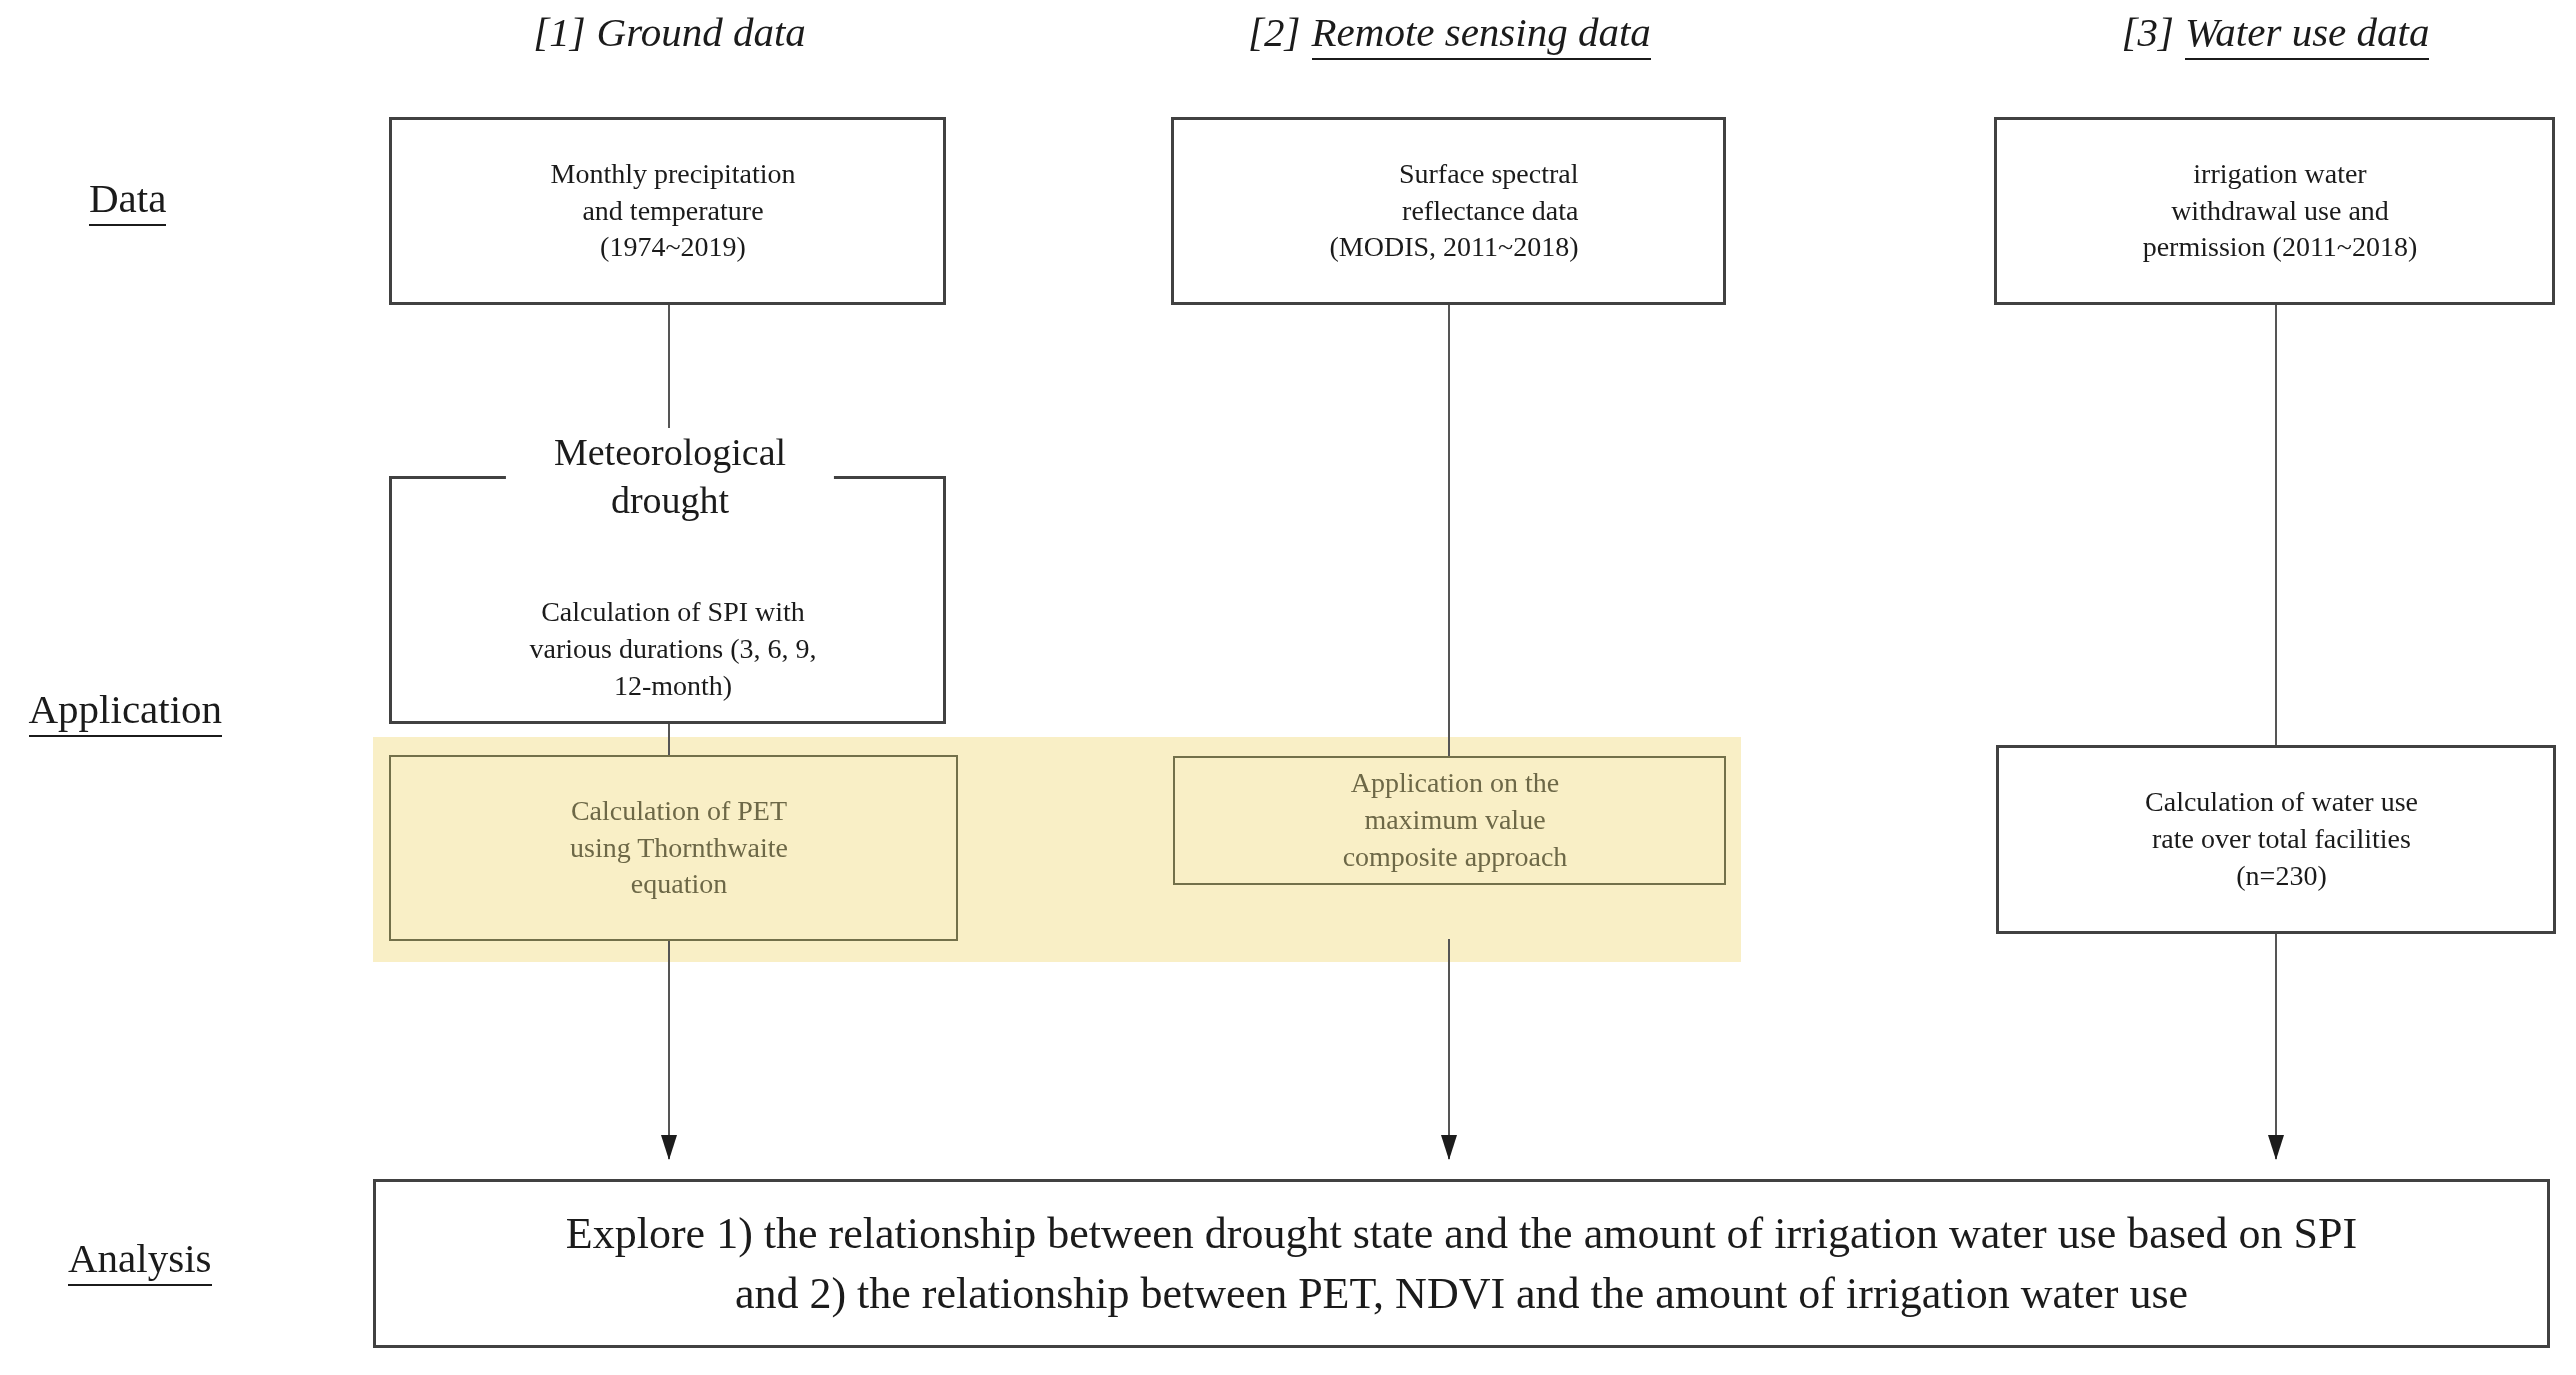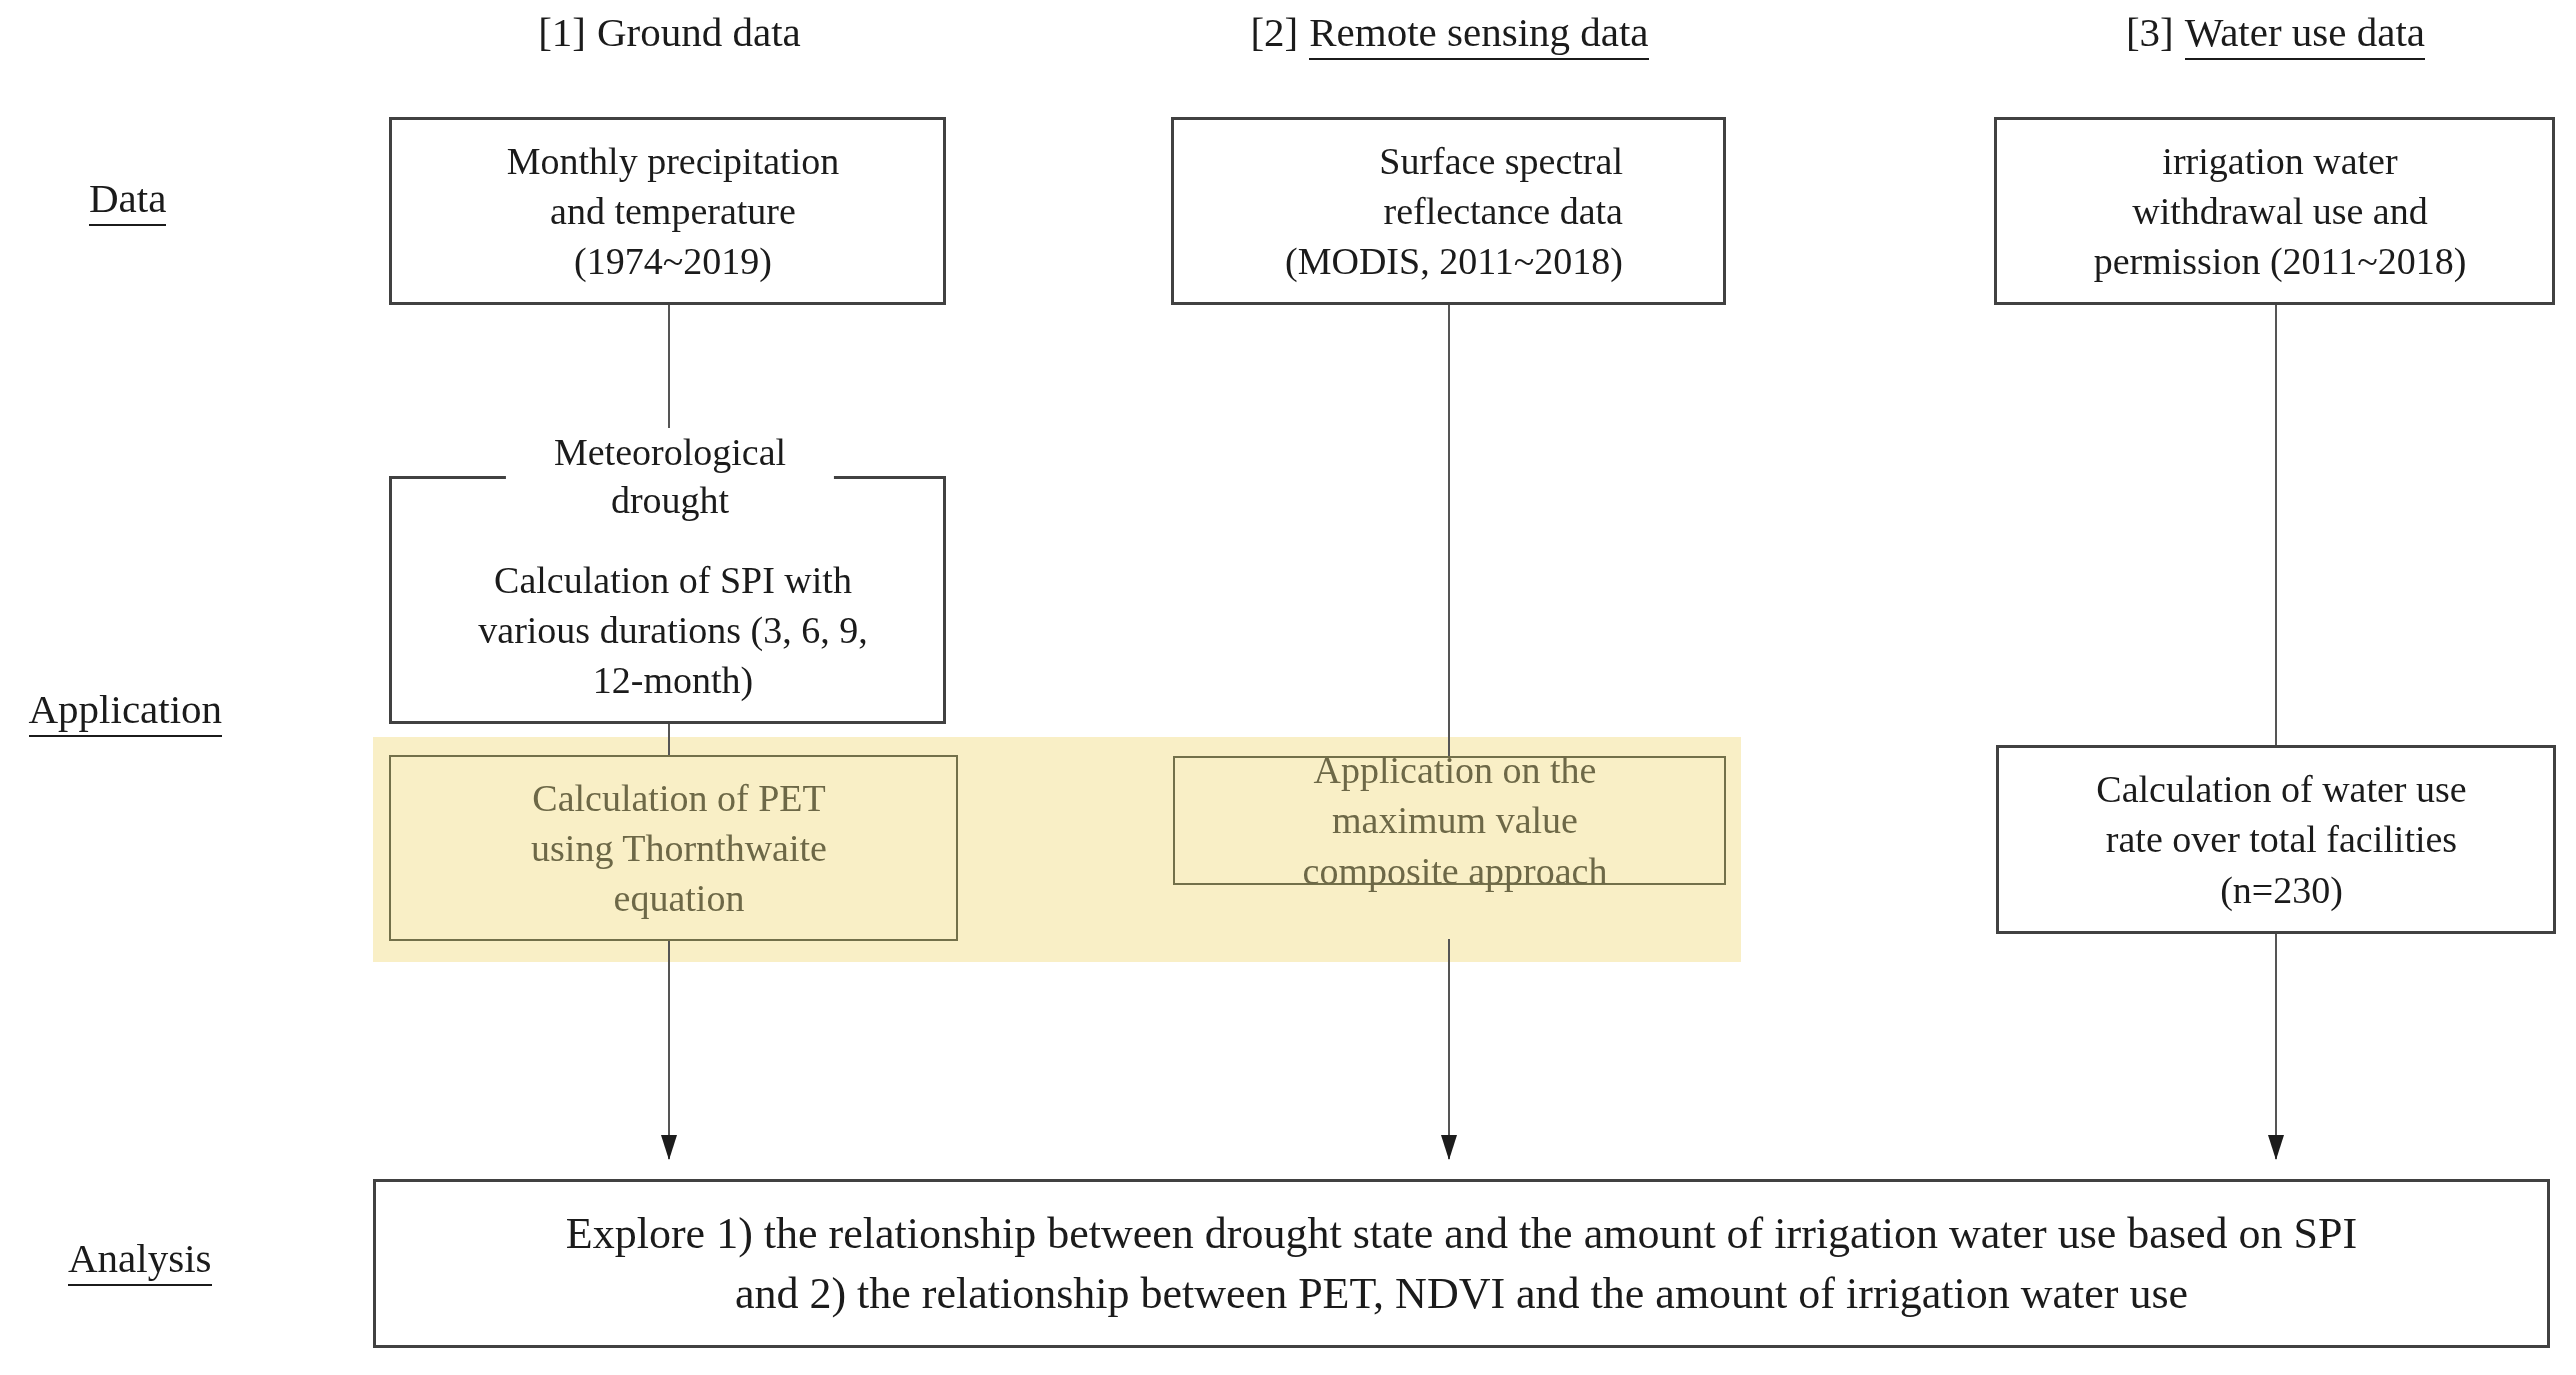--- a/index.html
+++ b/index.html
@@ -10,39 +10,39 @@
     --line:#555555;
     --text:#1b1b1b;
     --background:#ffffff;
   }
   *{box-sizing:border-box;margin:0;padding:0;}
   html,body{background:var(--background);}
   body{font-family:"Liberation Serif","DejaVu Serif",serif;color:var(--text);}
   .canvas{position:relative;width:2576px;height:1376px;background:var(--background);overflow:hidden;}
 
   
-  .col-header{position:absolute;top:8px;font-size:41px;text-align:center;white-space:nowrap;}
+  .col-header{position:absolute;top:8px;font-size:41px;text-align:center;white-space:nowrap;font-style:italic;}
   .col-header .prefix{margin-right:11px;}
   .u{display:inline-block;border-bottom:2.4px solid currentColor;padding-bottom:1.6px;}
 
   
   .row-label{position:absolute;font-size:41px;white-space:nowrap;}
 
   
   .line{position:absolute;width:2.4px;background:var(--line);z-index:1;}
   .arrow{position:absolute;width:0;height:0;border-left:8px solid transparent;
          border-right:8px solid transparent;border-top:25px solid #1c1c1c;z-index:2;}
 
   
   .band{position:absolute;left:373px;top:737px;width:1368px;height:225px;
         background:var(--highlight-fill);z-index:0;}
 
   
   .wbox,.ybox{position:absolute;display:flex;align-items:center;justify-content:center;
-        text-align:center;font-size:38px;line-height:1.32;white-space:pre-line;z-index:3;padding-left:11px;}
+        text-align:center;font-size:28px;line-height:1.32;white-space:pre-line;z-index:3;padding-left:11px;}
   .wbox{border:3.2px solid var(--box-border);background:var(--background);}
   .ybox{border:2.4px solid var(--highlight-border);background:var(--highlight-fill);
         color:var(--highlight-text);}
 
   .b1{left:389px;top:117px;width:557px;height:188px;}
   .b2{left:1171px;top:117px;width:555px;height:188px;text-align:right;}
   .b3{left:1994px;top:117px;width:561px;height:188px;justify-content:center;}
   .b4{left:389px;top:476px;width:557px;height:248px;align-items:flex-end;padding-bottom:16px;}
   .b5{left:389px;top:755px;width:569px;height:186px;}
   .b6{left:1173px;top:756px;width:553px;height:129px;}

